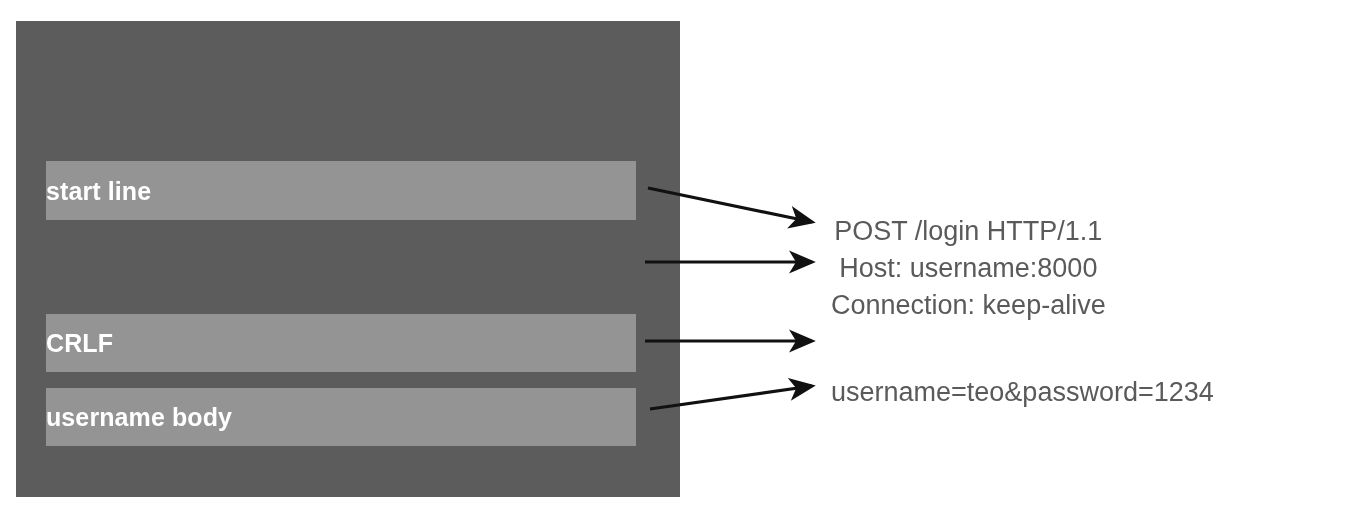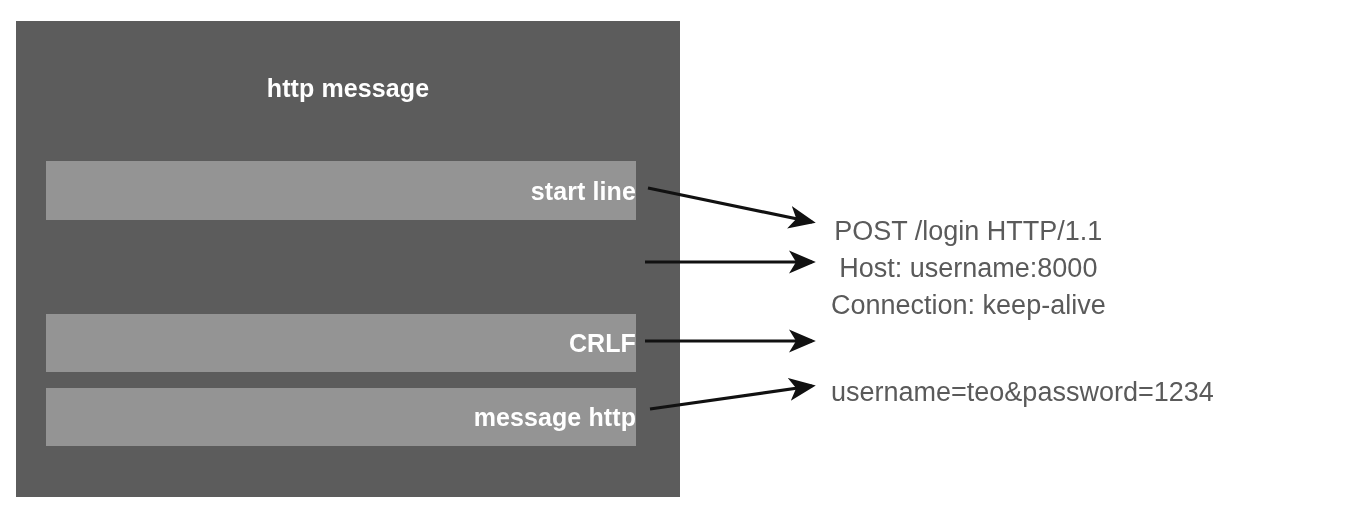--- a/index.html
+++ b/index.html
@@ -50,21 +50,21 @@
   }
 
   
   .part-bar {
     position: absolute;
     left: 30px;           
     width: 590px;
     background: #949494;
     display: flex;
     align-items: center;
-    justify-content: flex-end;
+    justify-content: flex-start;
     box-sizing: border-box;
   }
   .part-bar .part-label {
     color: #ffffff;
     font-size: 25px;
     font-weight: bold;
     line-height: 28px;
     white-space: nowrap;
     letter-spacing: 0.1px;
   }
@@ -104,33 +104,32 @@
   }
   .raw-line { display: block; }
 </style>
 </head>
 <body>
 
 <div id="diagram-root">
 
   <div class="message-container">
 
-    <div class="container-title">http message</div>
 
     <div class="part-bar" id="bar-start-line">
       <span class="part-label">start line</span>
     </div>
 
 
     <div class="part-bar" id="bar-crlf">
       <span class="part-label">CRLF</span>
     </div>
 
     <div class="part-bar" id="bar-message-body">
-      <span class="part-label">message http</span>
+      <span class="part-label">username body</span>
     </div>
   </div>
 
   <svg id="arrow-layer" viewBox="0 0 1364 520" width="1364" height="520">
     <defs>
       <marker id="arrowhead" markerWidth="9" markerHeight="9" refX="7.2" refY="3.6" orient="auto" markerUnits="strokeWidth">
         <path d="M0,0 L8.4,3.6 L0,7.2 L2.2,3.6 Z" fill="#111111"></path>
       </marker>
     </defs>
 

